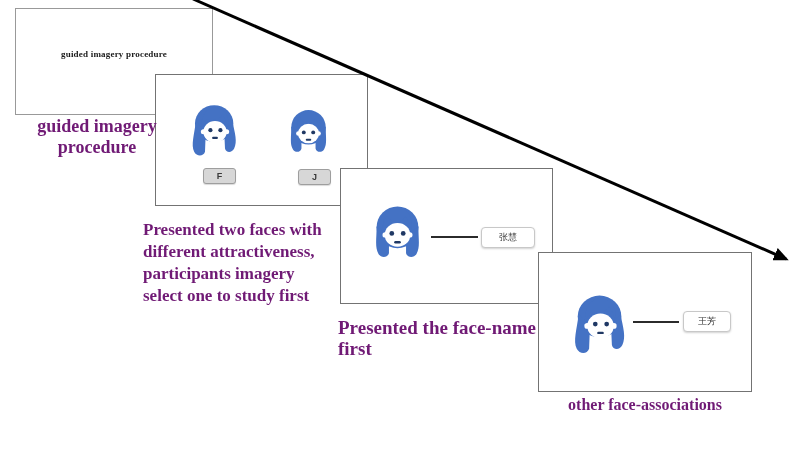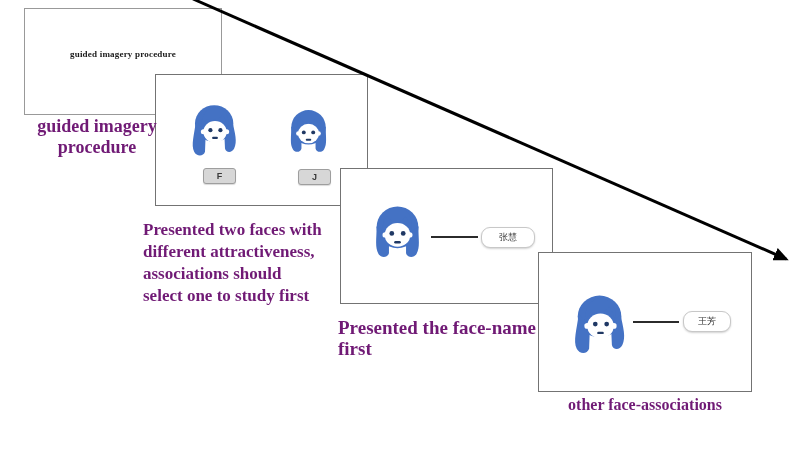--- a/index.html
+++ b/index.html
@@ -5,21 +5,21 @@
   :root{
     --hair:#4472C4; --navy:#1F3864; --panel-border:#737373;
     --btn-bg:#D7D7D7; --btn-border:#9E9E9E; --namebox-border:#C8C8C8; --connector:#2B2B2B;
   }
   html,body{margin:0;padding:0;background:#fff;}
   .canvas{
     position:relative;width:800px;height:450px;background:#fff;overflow:hidden;
     font-family:"Liberation Serif","DejaVu Serif",serif;
   }
   .panel{position:absolute;background:#fff;box-sizing:border-box;}
-  .panel1{left:24px;top:8px;width:198px;height:107px;border:1px solid #999;z-index:1;}
+  .panel1{left:15px;top:8px;width:198px;height:107px;border:1px solid #999;z-index:1;}
   .panel2{left:155px;top:74px;width:213px;height:132px;border:1.5px solid var(--panel-border);z-index:2;}
   .panel3{left:340px;top:168px;width:213px;height:136px;border:1.5px solid var(--panel-border);z-index:3;}
   .panel4{left:538px;top:252px;width:214px;height:140px;border:1.5px solid var(--panel-border);z-index:4;}
   .screen-text{
     position:absolute;left:0;top:40px;width:100%;text-align:center;
     font-weight:bold;font-size:9px;color:#1a1a1a;letter-spacing:0.2px;
   }
   .caption{
     position:absolute;font-weight:bold;color:#701a75;z-index:6;
   }
@@ -35,21 +35,21 @@
     display:flex;align-items:center;justify-content:center;
     font-family:"Liberation Sans","DejaVu Sans",sans-serif;
     font-size:9px;font-weight:bold;color:#3a3a3a;
     box-shadow:0 1px 1px rgba(0,0,0,.15);
   }
   .btn-f{left:47px;top:93px;}
   .btn-j{left:142px;top:94px;}
   .connector{position:absolute;height:2px;background:var(--connector);}
   .name-box{
     position:absolute;height:19px;background:#fff;border:1px solid var(--namebox-border);
-    border-radius:9px;box-shadow:0 1px 2px rgba(0,0,0,.18);
+    border-radius:4px;box-shadow:0 1px 2px rgba(0,0,0,.18);
     display:flex;align-items:center;justify-content:center;
     font-family:Liberation Serif, serif;
     font-size:9px;color:#333;
   }
   .arrow-svg{position:absolute;left:0;top:0;z-index:10;pointer-events:none;}
 </style>
 </head>
 <body>
 
 <div class="canvas">
@@ -110,21 +110,21 @@
       <svg viewBox="0 0 60 62">
           <use href="#face-bangs"></use>
         </svg>
     </div>
     <div class="key-btn btn-f">F</div>
     <div class="key-btn btn-j">J</div>
   </div>
   <div class="caption cap2">
     <div>Presented two faces with</div>
     <div>different attractiveness,</div>
-    <div>associations should</div>
+    <div>participants imagery</div>
     <div>select one to study first</div>
   </div>
 
   <div class="panel panel3">
     <div class="face" style="left:28px;top:28px;width:57px;height:72px;">
       <svg viewBox="0 0 60 62">
           <use href="#face-bangs"></use>
         </svg>
     </div>
     <div class="connector" style="left:90px;top:67px;width:47px;"></div>

